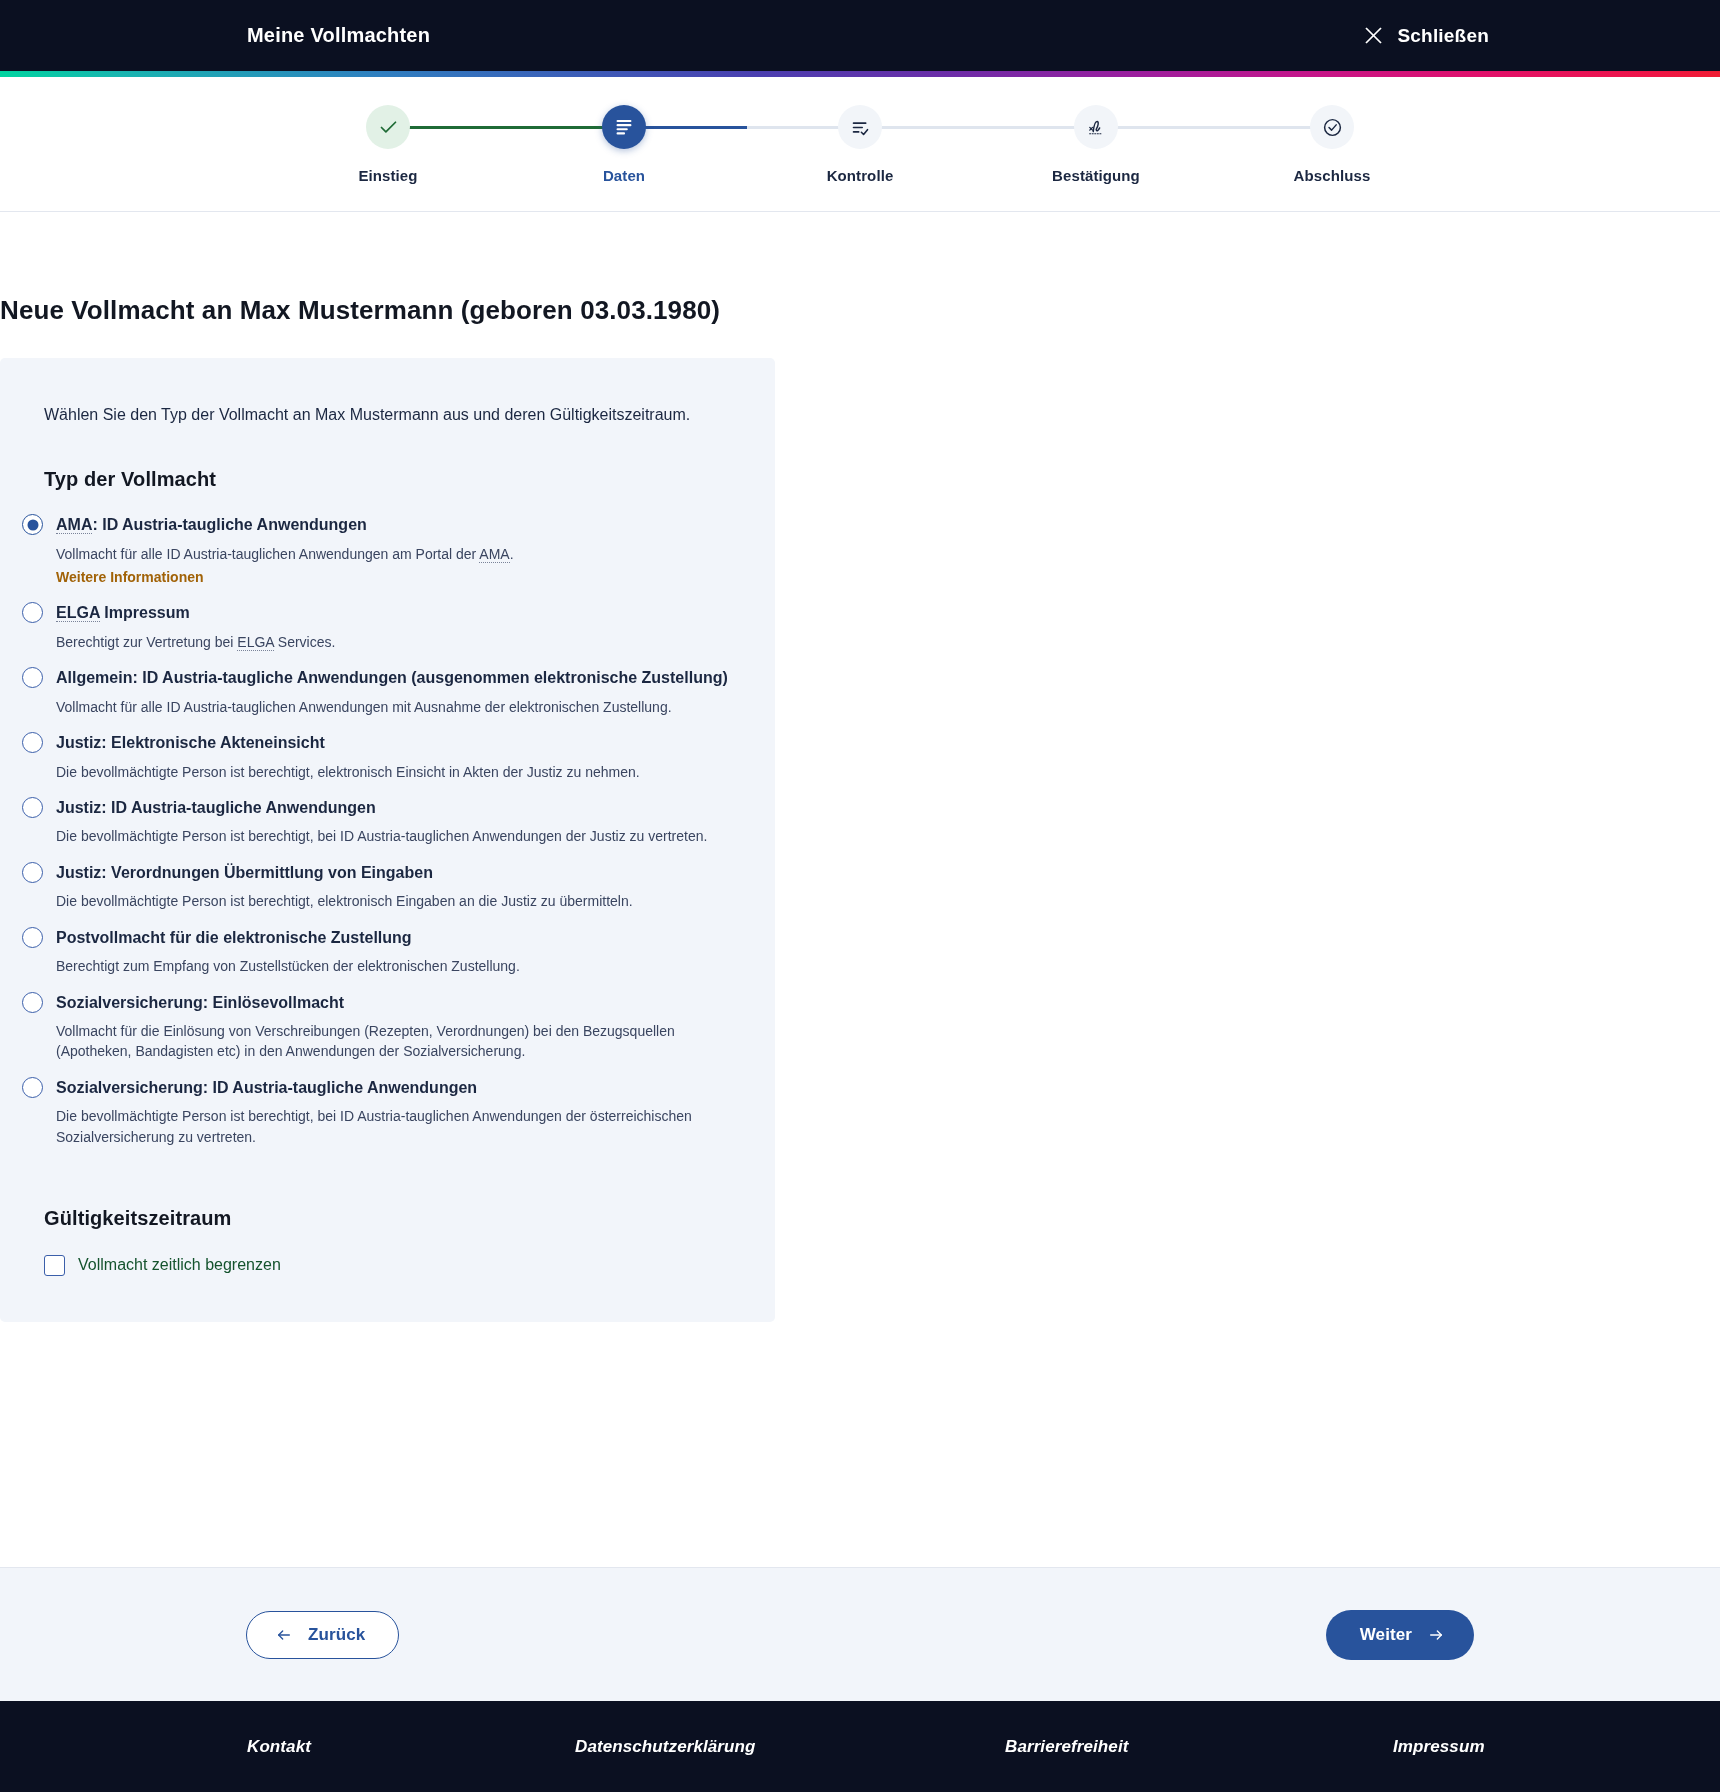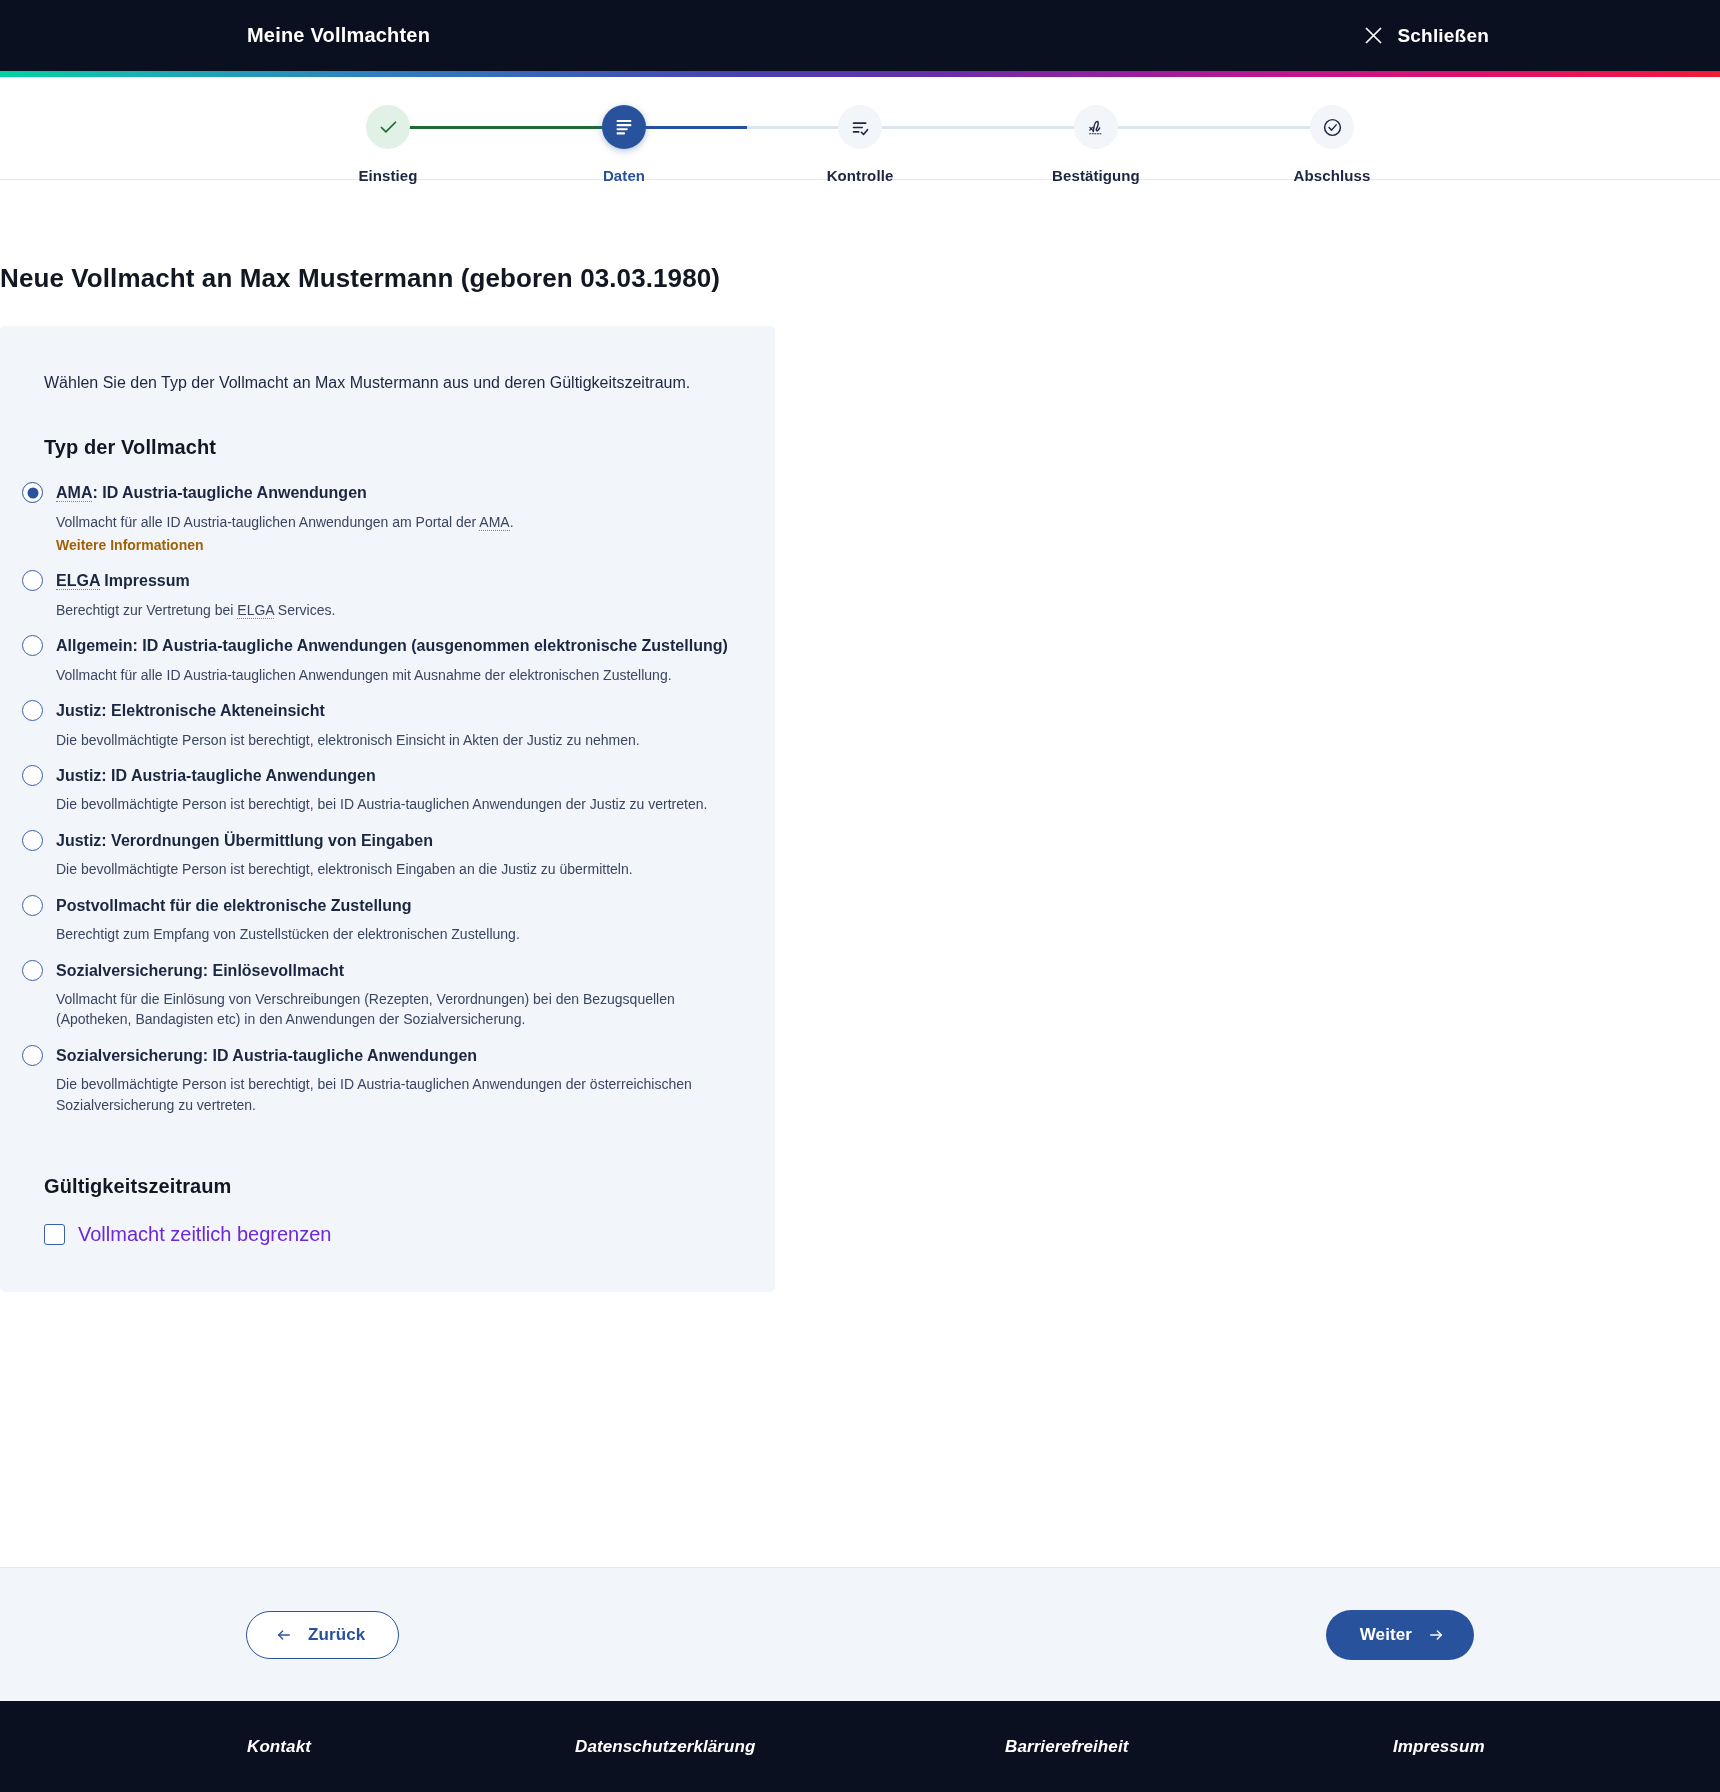--- a/index.html
+++ b/index.html
@@ -74,21 +74,21 @@
       #e0106b 86%,
       #ee1547 96%,
       #f01d33 100%);
   }
 
   
   .stepper-wrap {
     flex: 0 0 auto;
     border-bottom: 1px solid #e3e7ef;
     background: #ffffff;
-    height: 103px;
+    height: 135px;
     position: relative;
   }
   .stepper {
     position: relative;
     width: 1180px;
     margin: 0 auto;
     padding-top: 28px;
     display: flex;
   }
   .step {
@@ -245,22 +245,22 @@
   }
   .checkbox-mark {
     width: 21px;
     height: 21px;
     border-radius: 3px;
     border: 1.6px solid #3b5faa;
     background: #ffffff;
     flex: 0 0 auto;
   }
   .checkbox-label {
-    font-size: 20px;
-    color: #6d28d9;
+    font-size: 16px;
+    color: #14532d;
   }
 
   
   .actionbar {
     flex: 0 0 auto;
     background: #f2f5fa;
     border-top: 1px solid #e3e7ef;
     height: 134px;
     display: flex;
     align-items: center;

